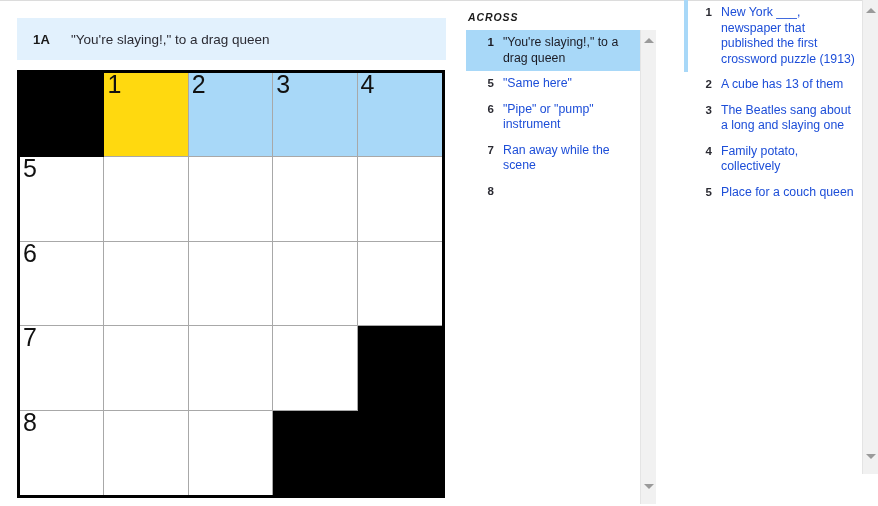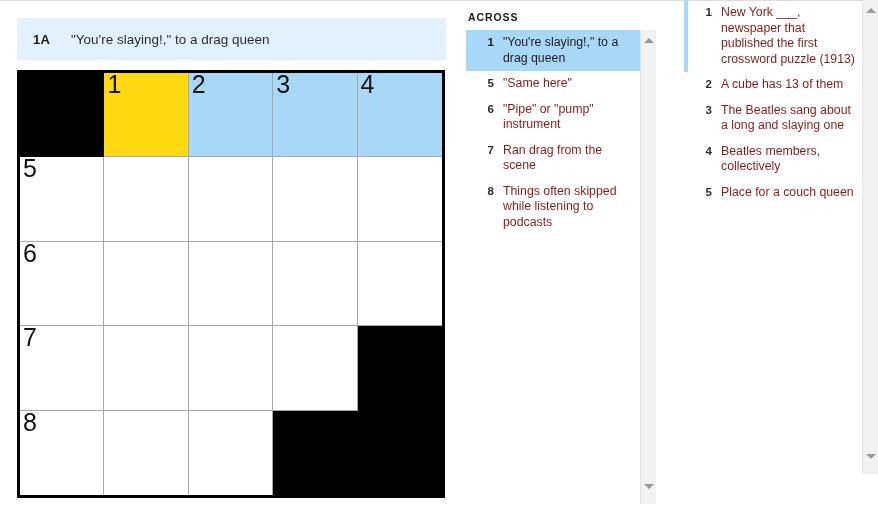--- a/index.html
+++ b/index.html
@@ -77,20 +77,21 @@
   .clue-col {
     position: absolute; top: 0; height: 506px;
   }
   .clue-col.across { left: 466px; width: 190px; }
   .clue-col.down   { left: 684px; width: 194px; }
 
   .clue-head {
     font-size: 10.5px; font-weight: bold;
     letter-spacing: .9px; color: #1a1a1a;
     padding: 11px 0 7px 2px;
+    font-style: italic;
   }
   .clue-list-holder {
     position: relative;
     height: 474px;
   }
   .clue-list {
     position: absolute; left: 0; top: 0;
     right: 16px; bottom: 0;
     overflow: hidden;
   }
@@ -104,21 +105,21 @@
   .clue .cnum {
     flex: none; width: 24px;
     text-align: right;
     font-size: 11.5px; font-weight: bold;
     color: #2b2b33;
     padding-top: 1px;
   }
   .clue .ctext {
     margin-left: 9px;
     font-size: 12.3px; line-height: 15.5px;
-    color: #7f1d1d;
+    color: #1d4ed8;
   }
   .clue.selected .ctext,
   .clue.selected .cnum { color: #1b1b24; }
 
   
   .scrollbar {
     position: absolute; right: 0; top: 0;
     width: 16px; height: 474px;
     background: #f1f1f1;
     border-left: 1px solid #e4e4e4;
@@ -210,25 +211,24 @@
           <div class="clue">
             <span class="cnum">5</span>
             <span class="ctext">"Same here"</span>
           </div>
           <div class="clue">
             <span class="cnum">6</span>
             <span class="ctext">"Pipe" or "pump" instrument</span>
           </div>
           <div class="clue">
             <span class="cnum">7</span>
-            <span class="ctext">Ran drag from the scene</span>
+            <span class="ctext">Ran away while the scene</span>
           </div>
           <div class="clue">
             <span class="cnum">8</span>
-            <span class="ctext">Things often skipped while listening to podcasts</span>
           </div>
         </div>
       <div class="scrollbar">
         <div class="sb-arrow up">
           <div class="tri up"></div>
         </div>
         <div class="sb-arrow down">
           <div class="tri down"></div>
         </div>
       </div>
@@ -245,21 +245,21 @@
           <div class="clue">
             <span class="cnum">2</span>
             <span class="ctext">A cube has 13 of them</span>
           </div>
           <div class="clue">
             <span class="cnum">3</span>
             <span class="ctext">The Beatles sang about a long and slaying one</span>
           </div>
           <div class="clue">
             <span class="cnum">4</span>
-            <span class="ctext">Beatles members, collectively</span>
+            <span class="ctext">Family potato, collectively</span>
           </div>
           <div class="clue">
             <span class="cnum">5</span>
             <span class="ctext">Place for a couch queen</span>
           </div>
         </div>
       <div class="scrollbar">
         <div class="sb-arrow up">
           <div class="tri up"></div>
         </div>

